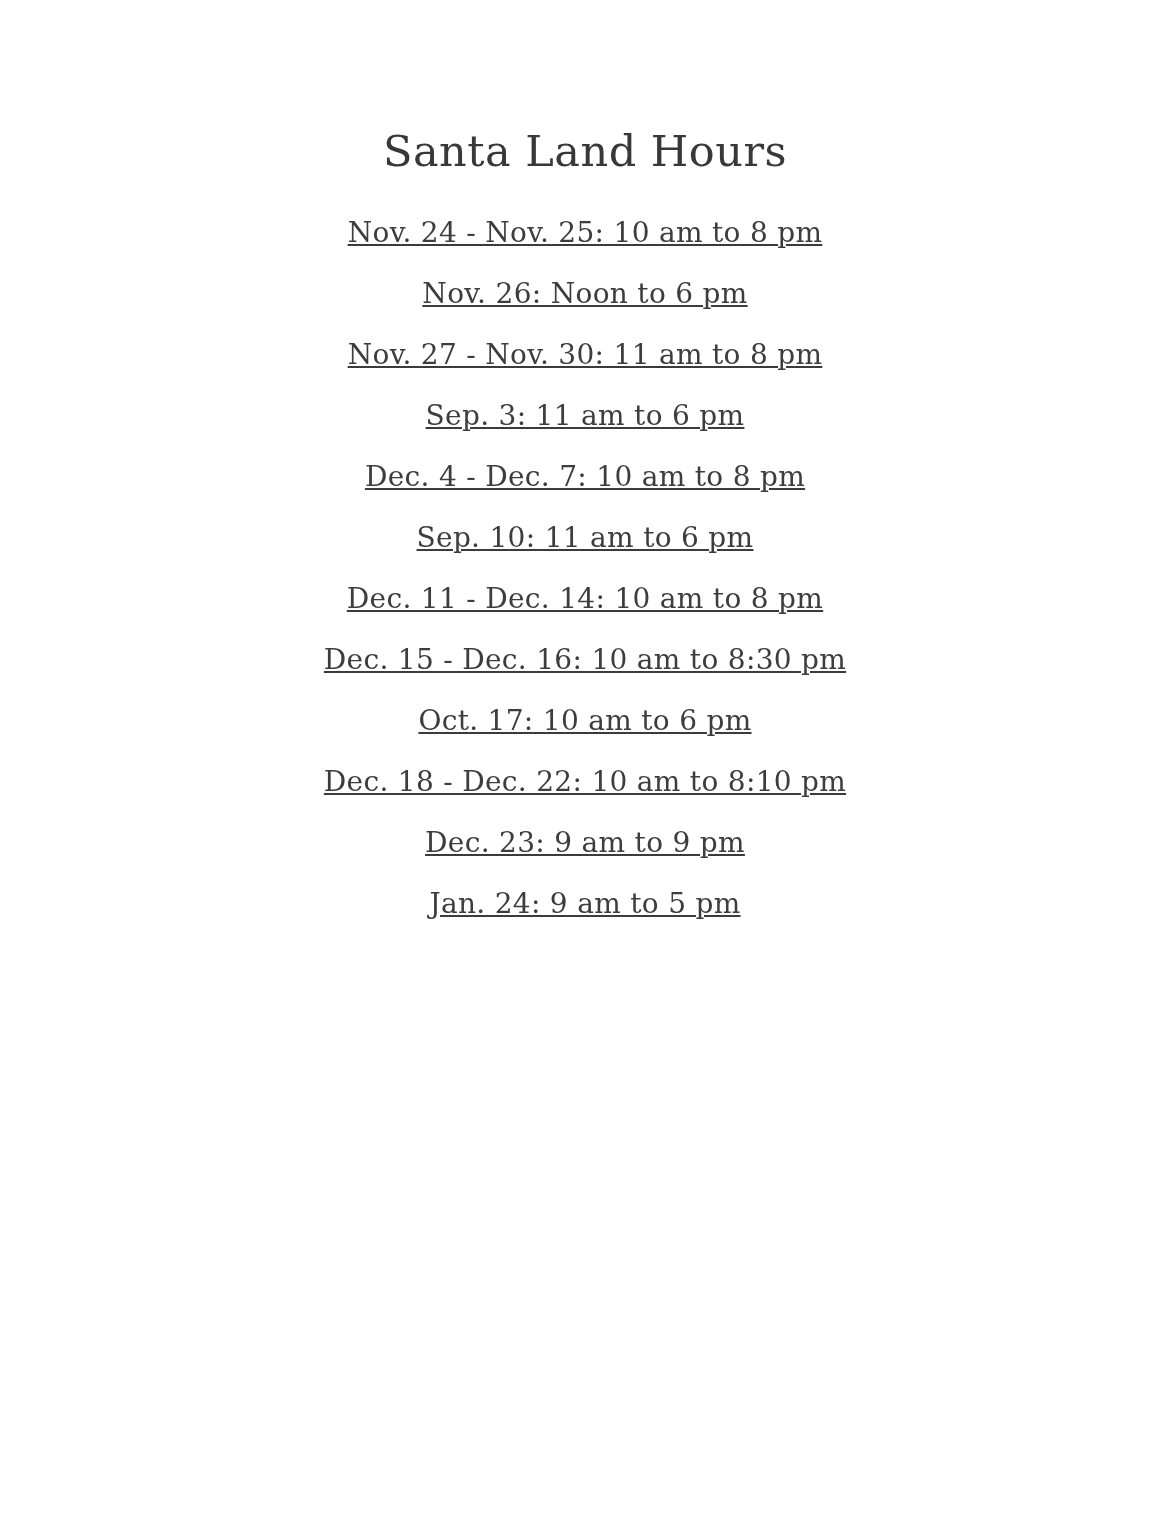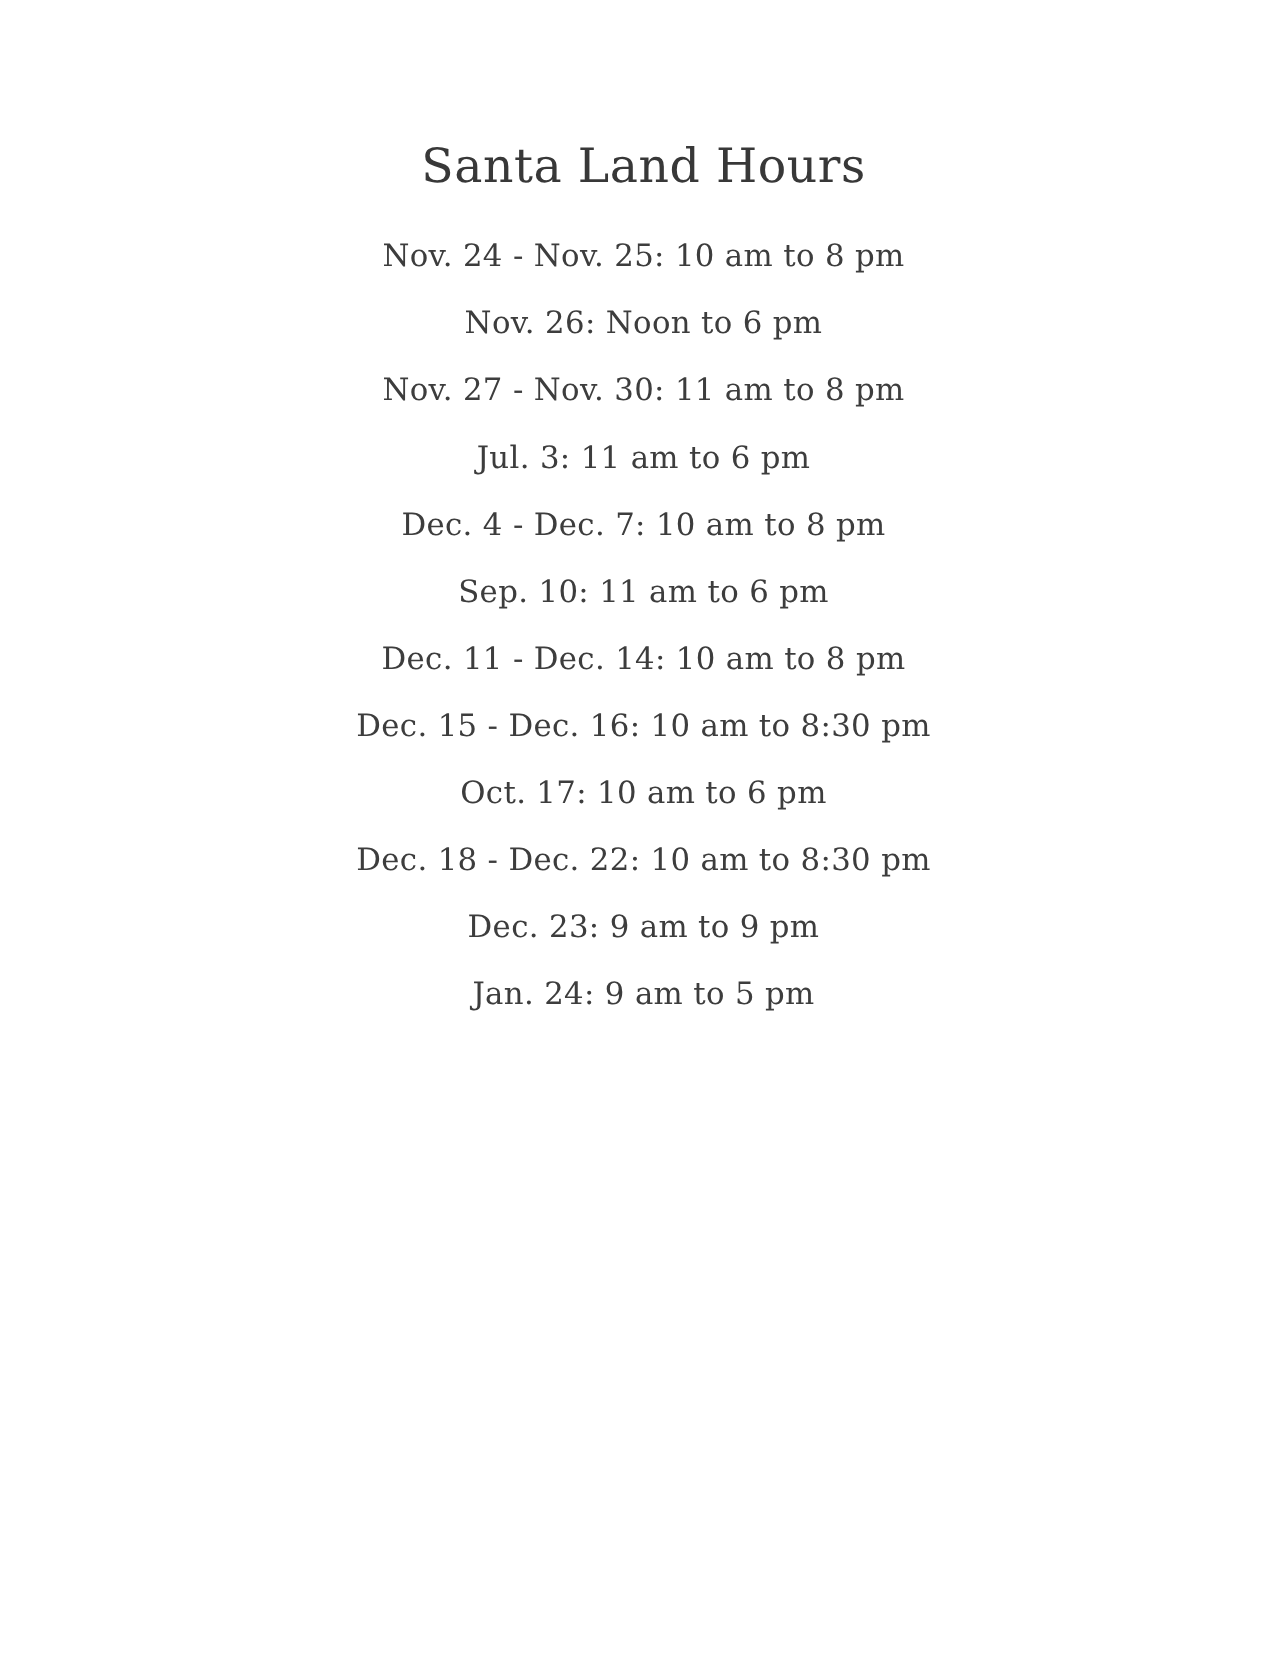--- a/index.html
+++ b/index.html
@@ -24,44 +24,45 @@
     font-size: 43px;
     font-weight: 400;
     line-height: 1.2;
     margin: 0 0 24px 0;
     letter-spacing: 0.5px;
     color: #383838;
   }
   .schedule {
     margin: 0;
     padding: 0;
+    text-decoration: underline;
   }
   .schedule-line {
     font-size: 28px;
     line-height: 61px;
     height: 61px;
     letter-spacing: 0.3px;
     color: #3d3d3d;
     white-space: nowrap;
   }
 </style>
 </head>
 <body>
 
 <div class="page">
   <div class="content">
     <h1 class="title">Santa Land Hours</h1>
     <div class="schedule">
       <div class="schedule-line">Nov. 24 - Nov. 25: 10 am to 8 pm</div>
       <div class="schedule-line">Nov. 26: Noon to 6 pm</div>
       <div class="schedule-line">Nov. 27 - Nov. 30: 11 am to 8 pm</div>
-      <div class="schedule-line">Jul. 3: 11 am to 6 pm</div>
+      <div class="schedule-line">Sep. 3: 11 am to 6 pm</div>
       <div class="schedule-line">Dec. 4 - Dec. 7: 10 am to 8 pm</div>
       <div class="schedule-line">Sep. 10: 11 am to 6 pm</div>
       <div class="schedule-line">Dec. 11 - Dec. 14: 10 am to 8 pm</div>
       <div class="schedule-line">Dec. 15 - Dec. 16: 10 am to 8:30 pm</div>
       <div class="schedule-line">Oct. 17: 10 am to 6 pm</div>
-      <div class="schedule-line">Dec. 18 - Dec. 22: 10 am to 8:30 pm</div>
+      <div class="schedule-line">Dec. 18 - Dec. 22: 10 am to 8:10 pm</div>
       <div class="schedule-line">Dec. 23: 9 am to 9 pm</div>
       <div class="schedule-line">Jan. 24: 9 am to 5 pm</div>
     </div>
   </div>
 </div>
 
 </body></html>

